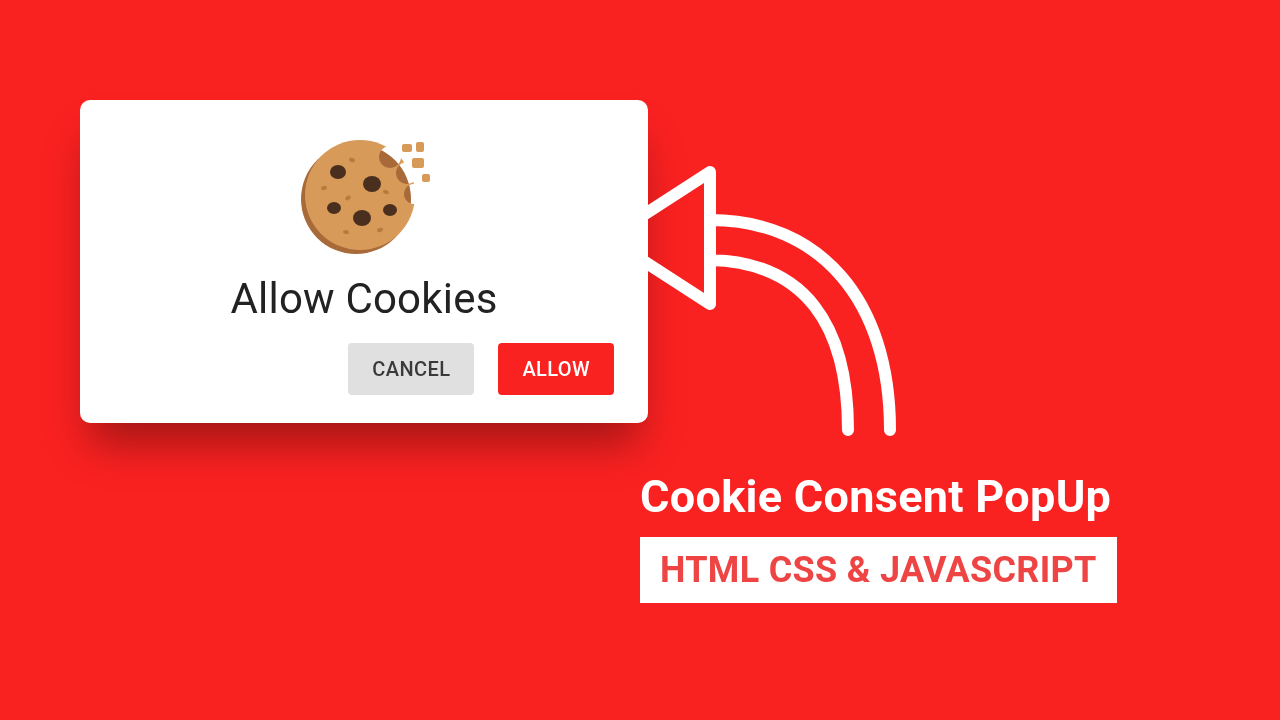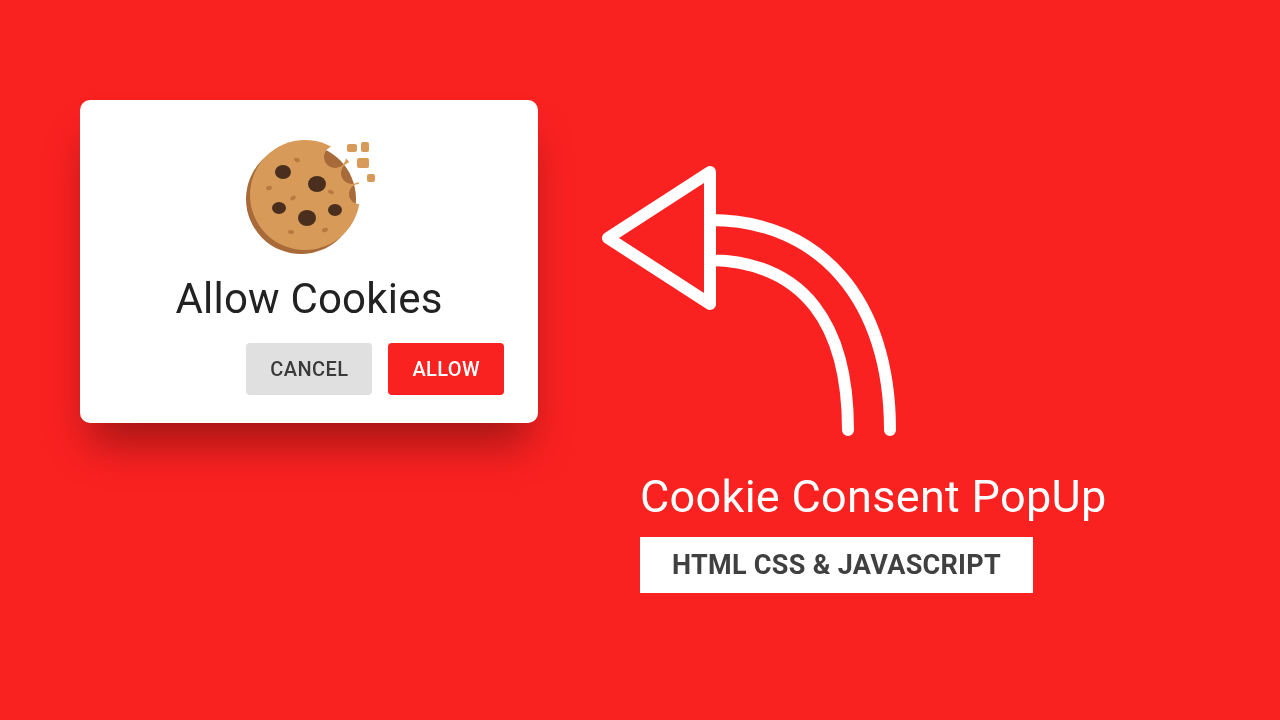--- a/index.html
+++ b/index.html
@@ -8,21 +8,21 @@
     background: #fa2121;
     font-family: -apple-system, BlinkMacSystemFont, "Segoe UI", Roboto, Helvetica, Arial, sans-serif;
     position: relative;
   }
 
   
   .card {
     position: absolute;
     left: 80px;
     top: 100px;
-    width: 458px;
+    width: 568px;
     background: #fff;
     border-radius: 10px;
     padding: 32px 34px 28px 34px;
     box-shadow: 0 30px 40px -10px rgba(0,0,0,0.35);
   }
   .card-inner { display: flex; flex-direction: column; align-items: center; }
   .cookie-icon { width: 140px; height: 120px; margin-top: 4px; margin-bottom: 18px; }
   .title {
     font-size: 42px;
     font-weight: 400;
@@ -35,21 +35,21 @@
     font-size: 18px;
     line-height: 1.55;
     color: #9a9a9a;
     text-align: left;
     width: 100%;
     margin-bottom: 28px;
   }
   .btn-row {
     display: flex;
     justify-content: flex-end;
-    gap: 16px;
+    gap: 24px;
     width: 100%;
   }
   .btn {
     border: none;
     font-size: 20px;
     font-weight: 500;
     padding: 14px 24px;
     border-radius: 4px;
     cursor: pointer;
     letter-spacing: 0.4px;
@@ -70,30 +70,30 @@
     position: absolute;
     left: 640px;
     top: 470px;
     display: flex;
     flex-direction: column;
     align-items: flex-start;
   }
   .promo-heading {
     color: #fff;
     font-size: 45px;
-    font-weight: 400;
+    font-weight: 700;
     letter-spacing: 0.3px;
     margin-bottom: 14px;
   }
   .promo-tag {
     background: #fff;
-    color: #404040;
-    font-size: 27px;
+    color: #ef4444;
+    font-size: 36px;
     font-weight: 700;
-    padding: 12px 32px;
+    padding: 12px 20px;
     letter-spacing: 0.3px;
   }
 </style>
 </head>
 <body>
 
 <div class="card">
   <div class="card-inner">
 
     <span class="cookie-icon">

